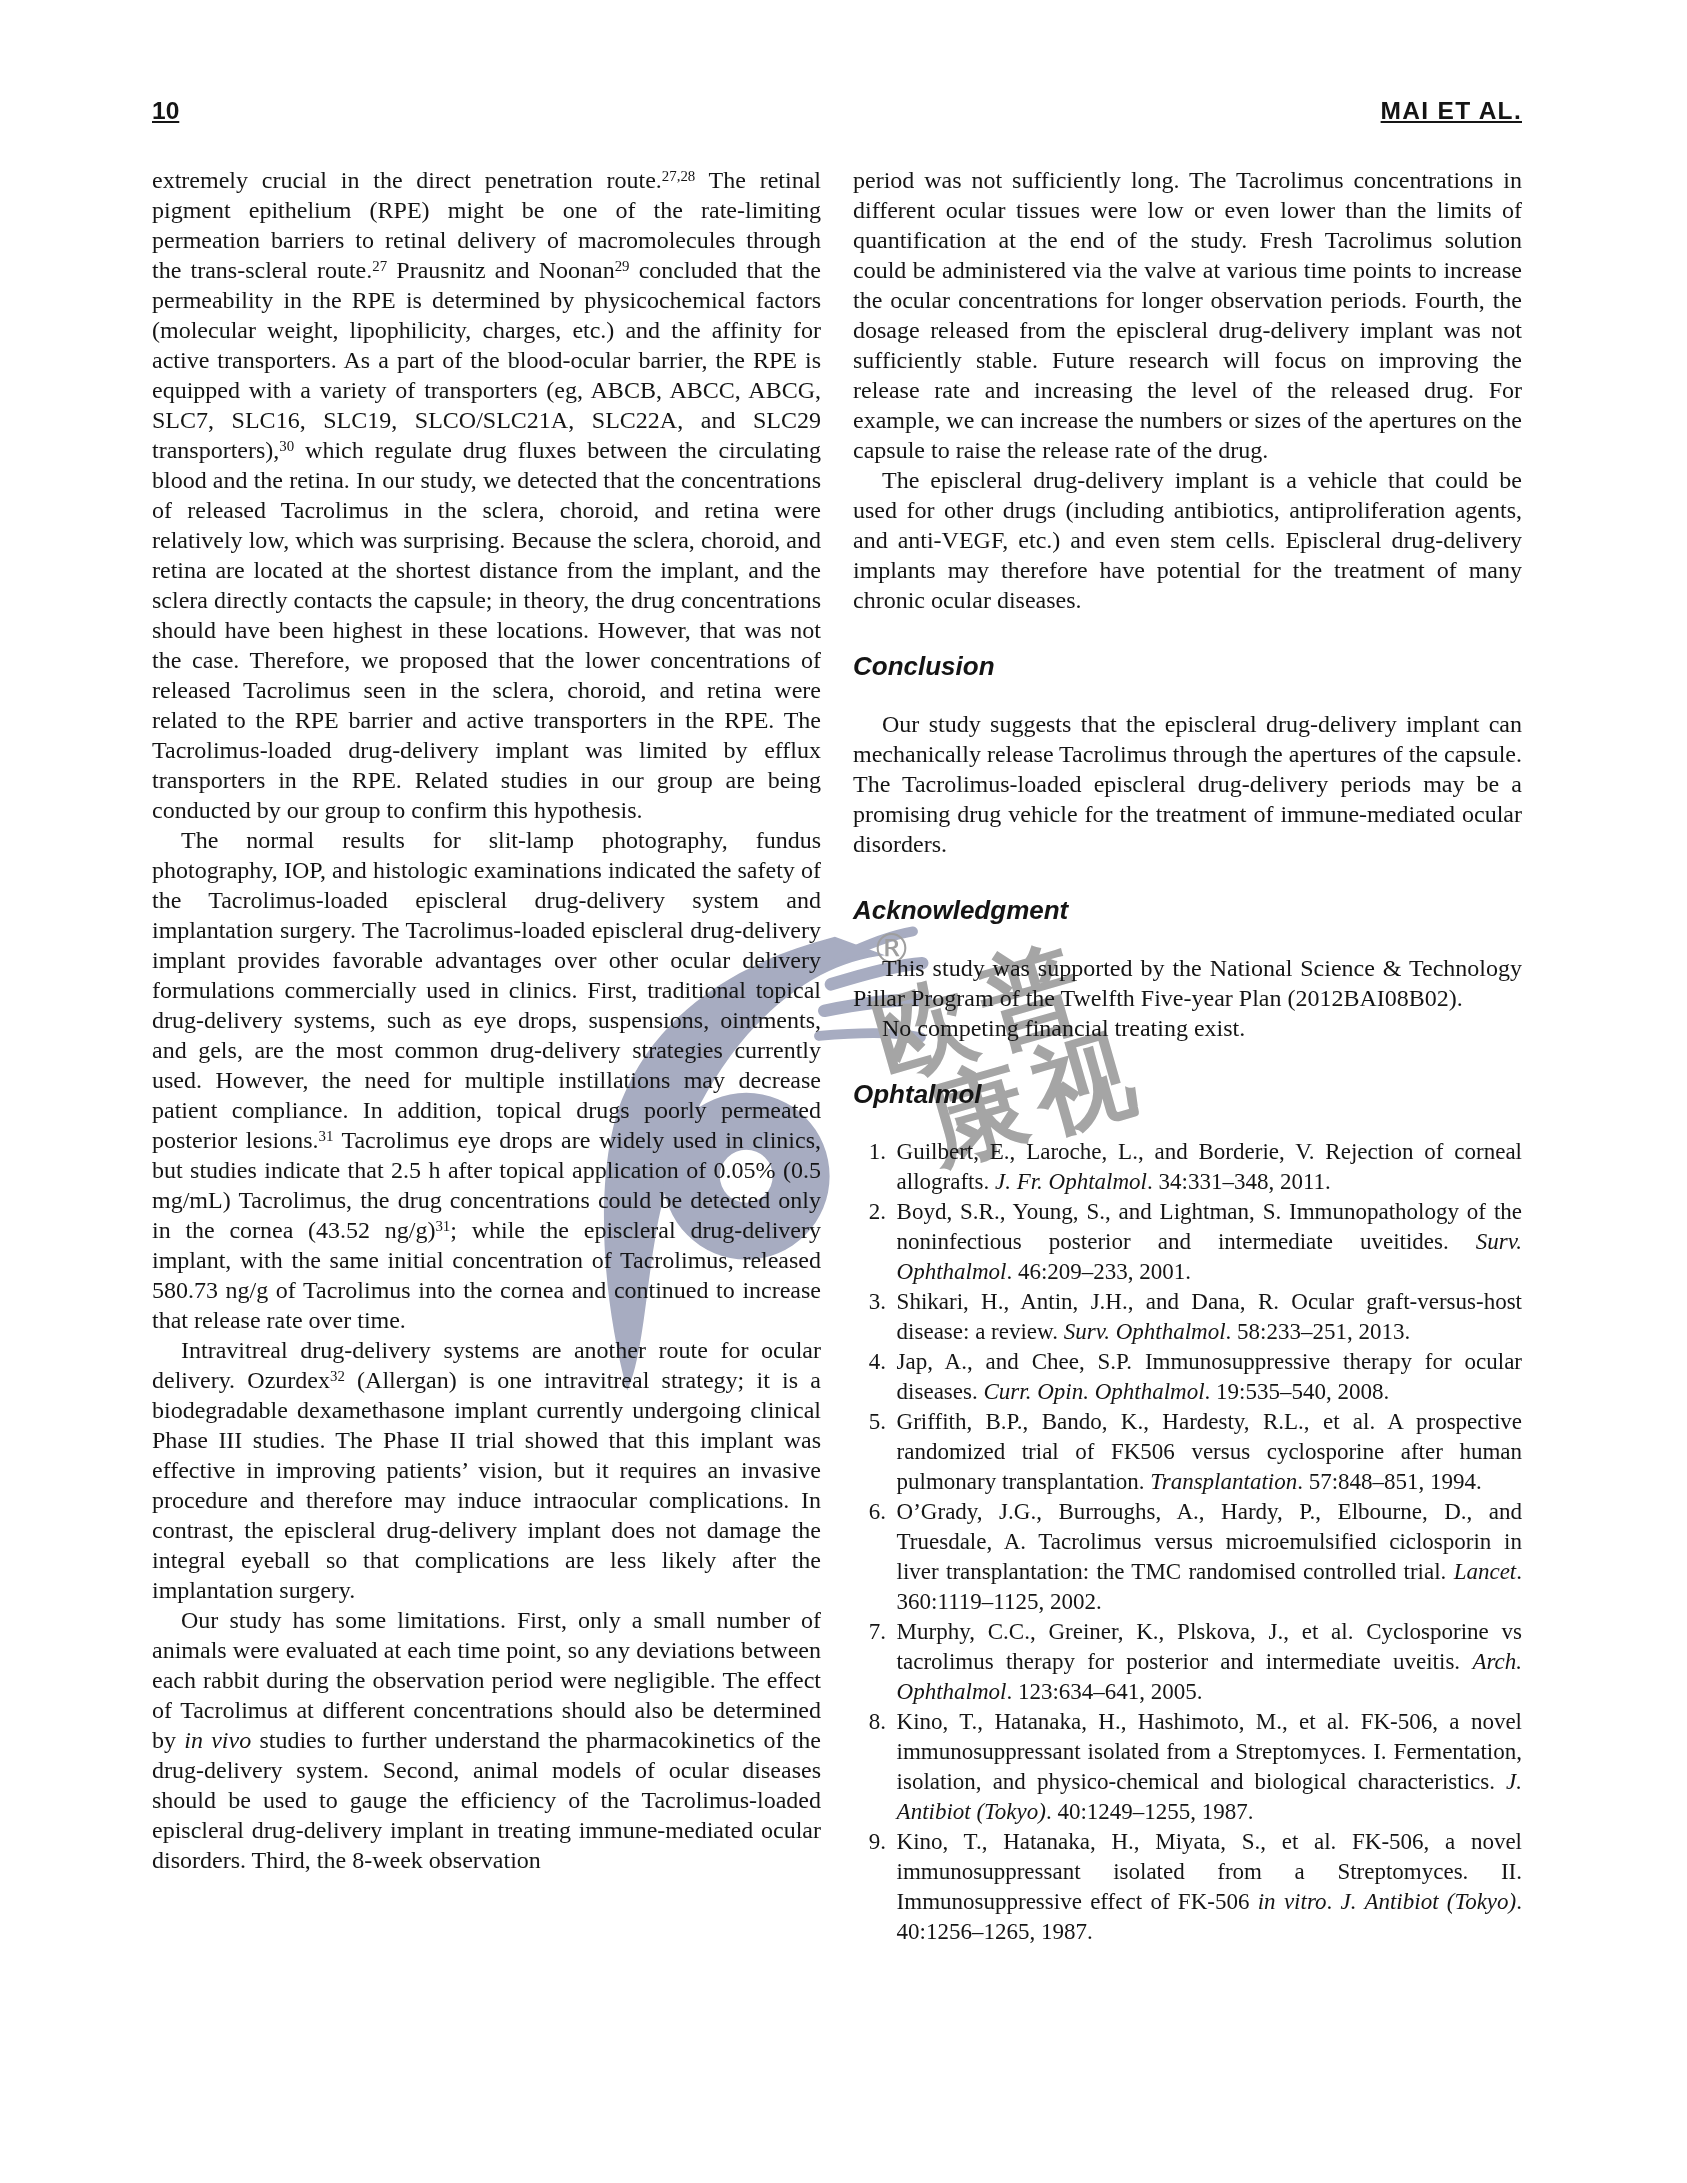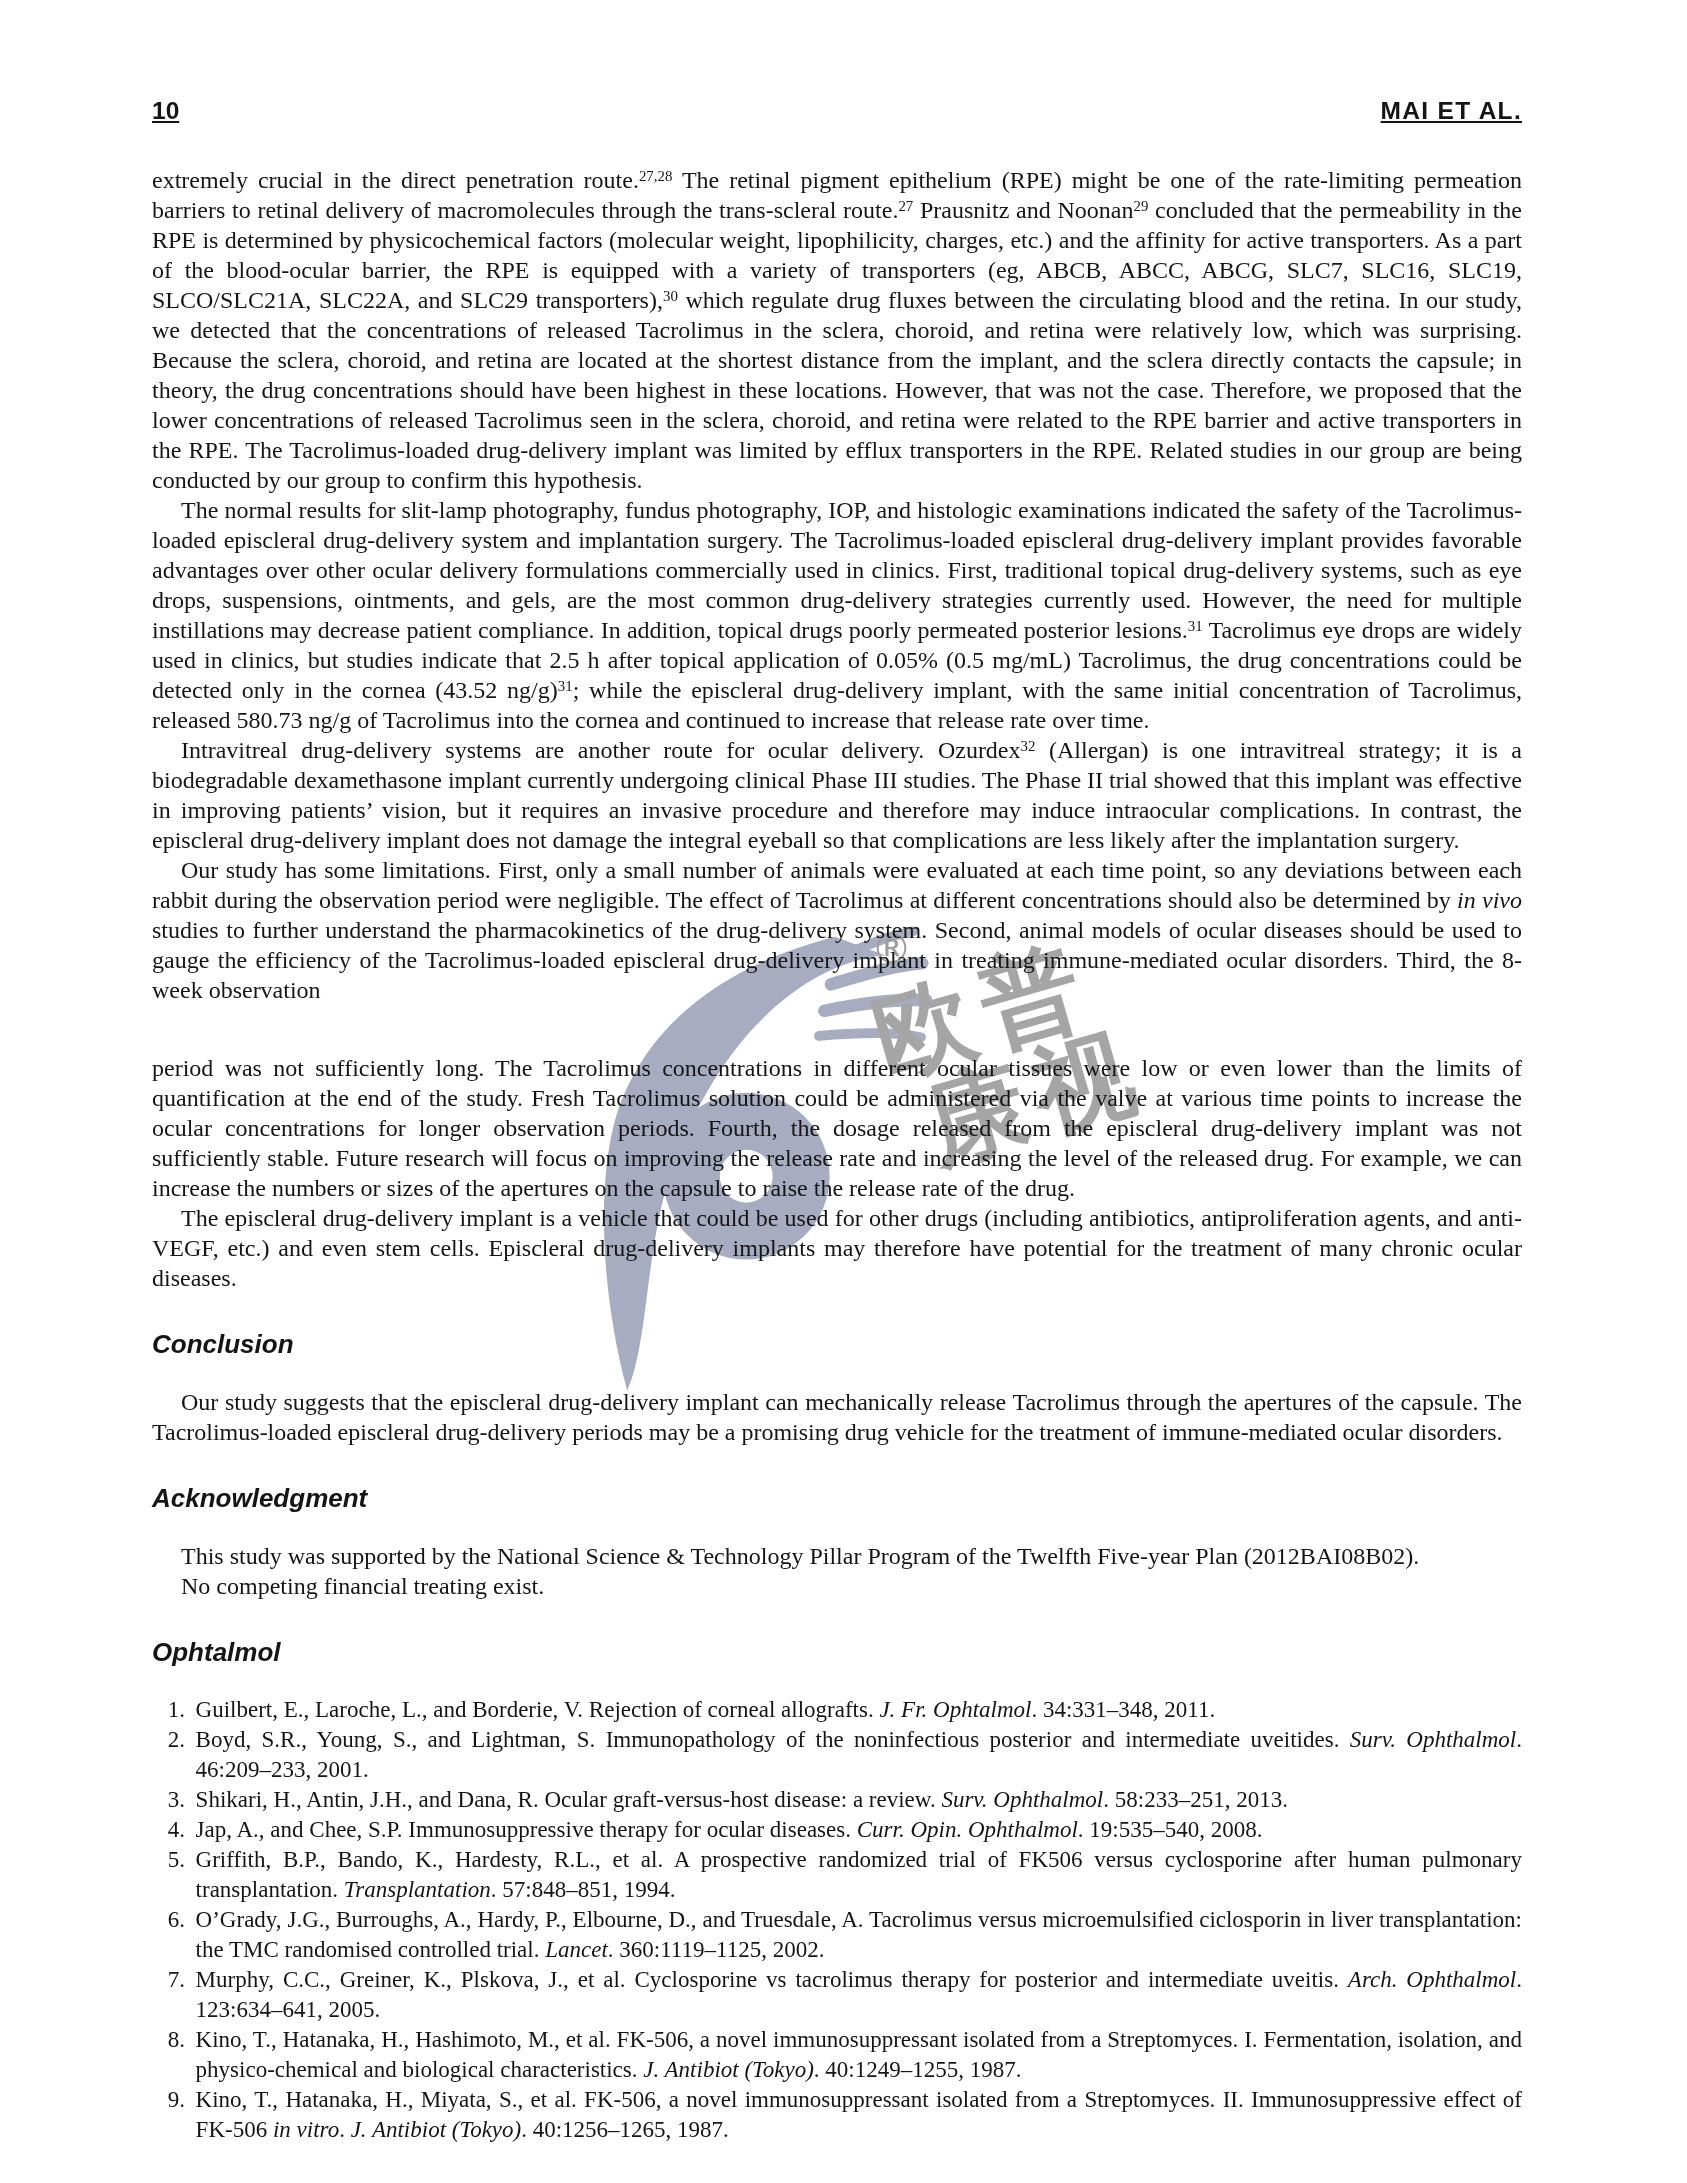--- a/index.html
+++ b/index.html
@@ -13,21 +13,21 @@
             font-size:99px;line-height:98px;letter-spacing:12px;color:#a5a5a5;white-space:nowrap;}
   .wm-chars .row2{padding-left:26.5px;}
   .wm-reg{position:absolute;left:871px;top:925px;font-family:"DejaVu Sans",sans-serif;
           font-size:41px;color:#9e9e9e;}
   
   .header{position:relative;z-index:1;display:flex;justify-content:space-between;align-items:baseline;
           padding:97px 165px 0 152px;font-family:"Liberation Sans",sans-serif;font-weight:bold;text-decoration:underline;}
   .page-num{font-size:24.5px;}
   .running-head{font-size:24.5px;letter-spacing:1.3px;}
   
-  .columns{position:relative;z-index:1;display:flex;gap:48px;padding:40px 165px 0 152px;flex-direction:column;}
+  .columns{position:relative;z-index:1;display:flex;gap:32px;padding:40px 165px 0 152px;}
   .col{flex:1 1 0;min-width:0;}
   .para{margin:0;font-size:24px;line-height:30px;text-align:justify;}
   .para.indent{text-indent:29px;}
   sup{font-size:0.62em;line-height:0;position:relative;top:-0.5em;vertical-align:baseline;}
   h2.sec{font-family:"Liberation Sans",sans-serif;font-weight:bold;font-size:26px;
          margin:37px 0 28px 0;line-height:29px;font-style:italic;}
   
   .refs{margin-top:2.6px;}
   .ref-row{display:flex;font-size:23px;line-height:30px;margin:0;}
   .ref-num{flex:none;width:33px;text-align:right;margin-right:10.6px;}

